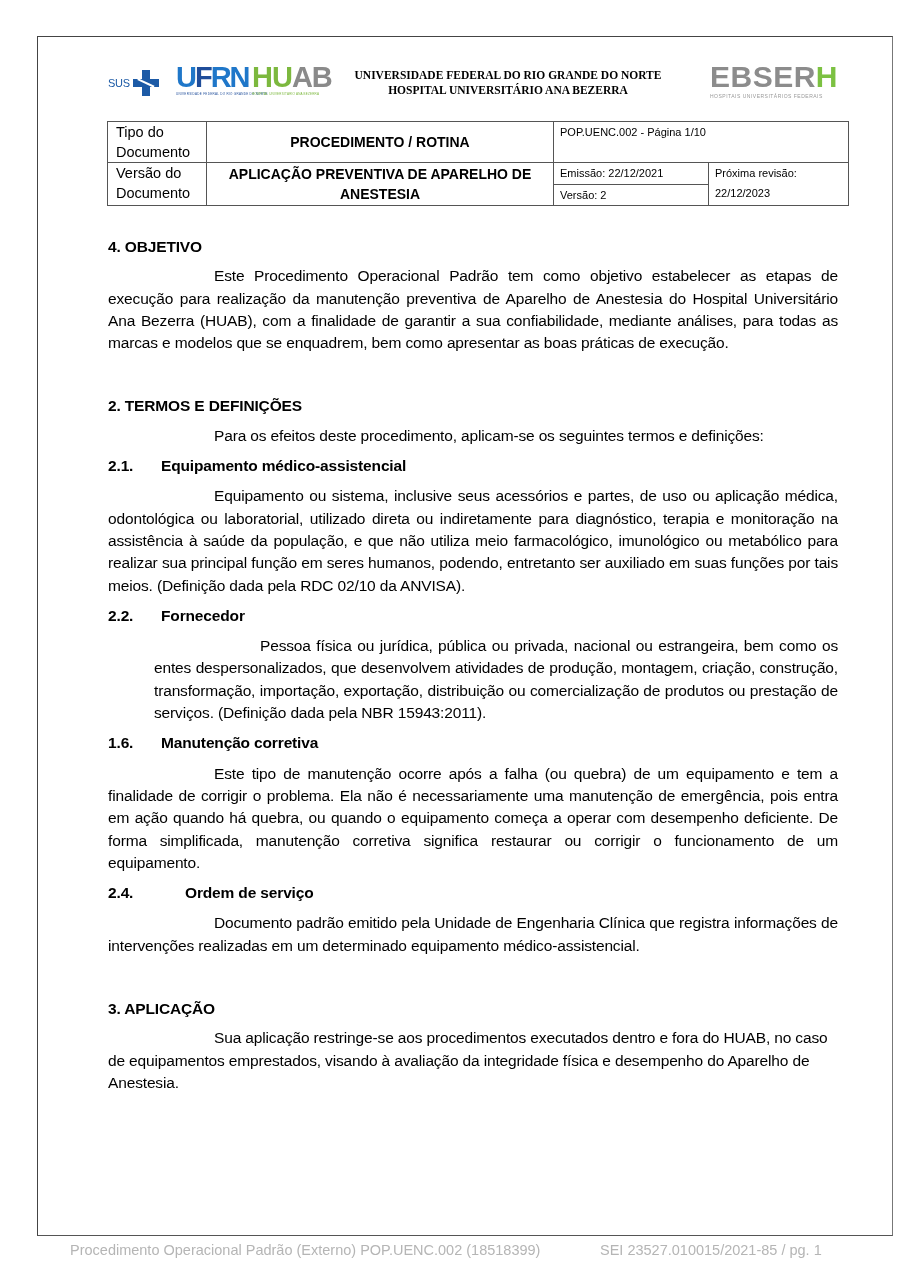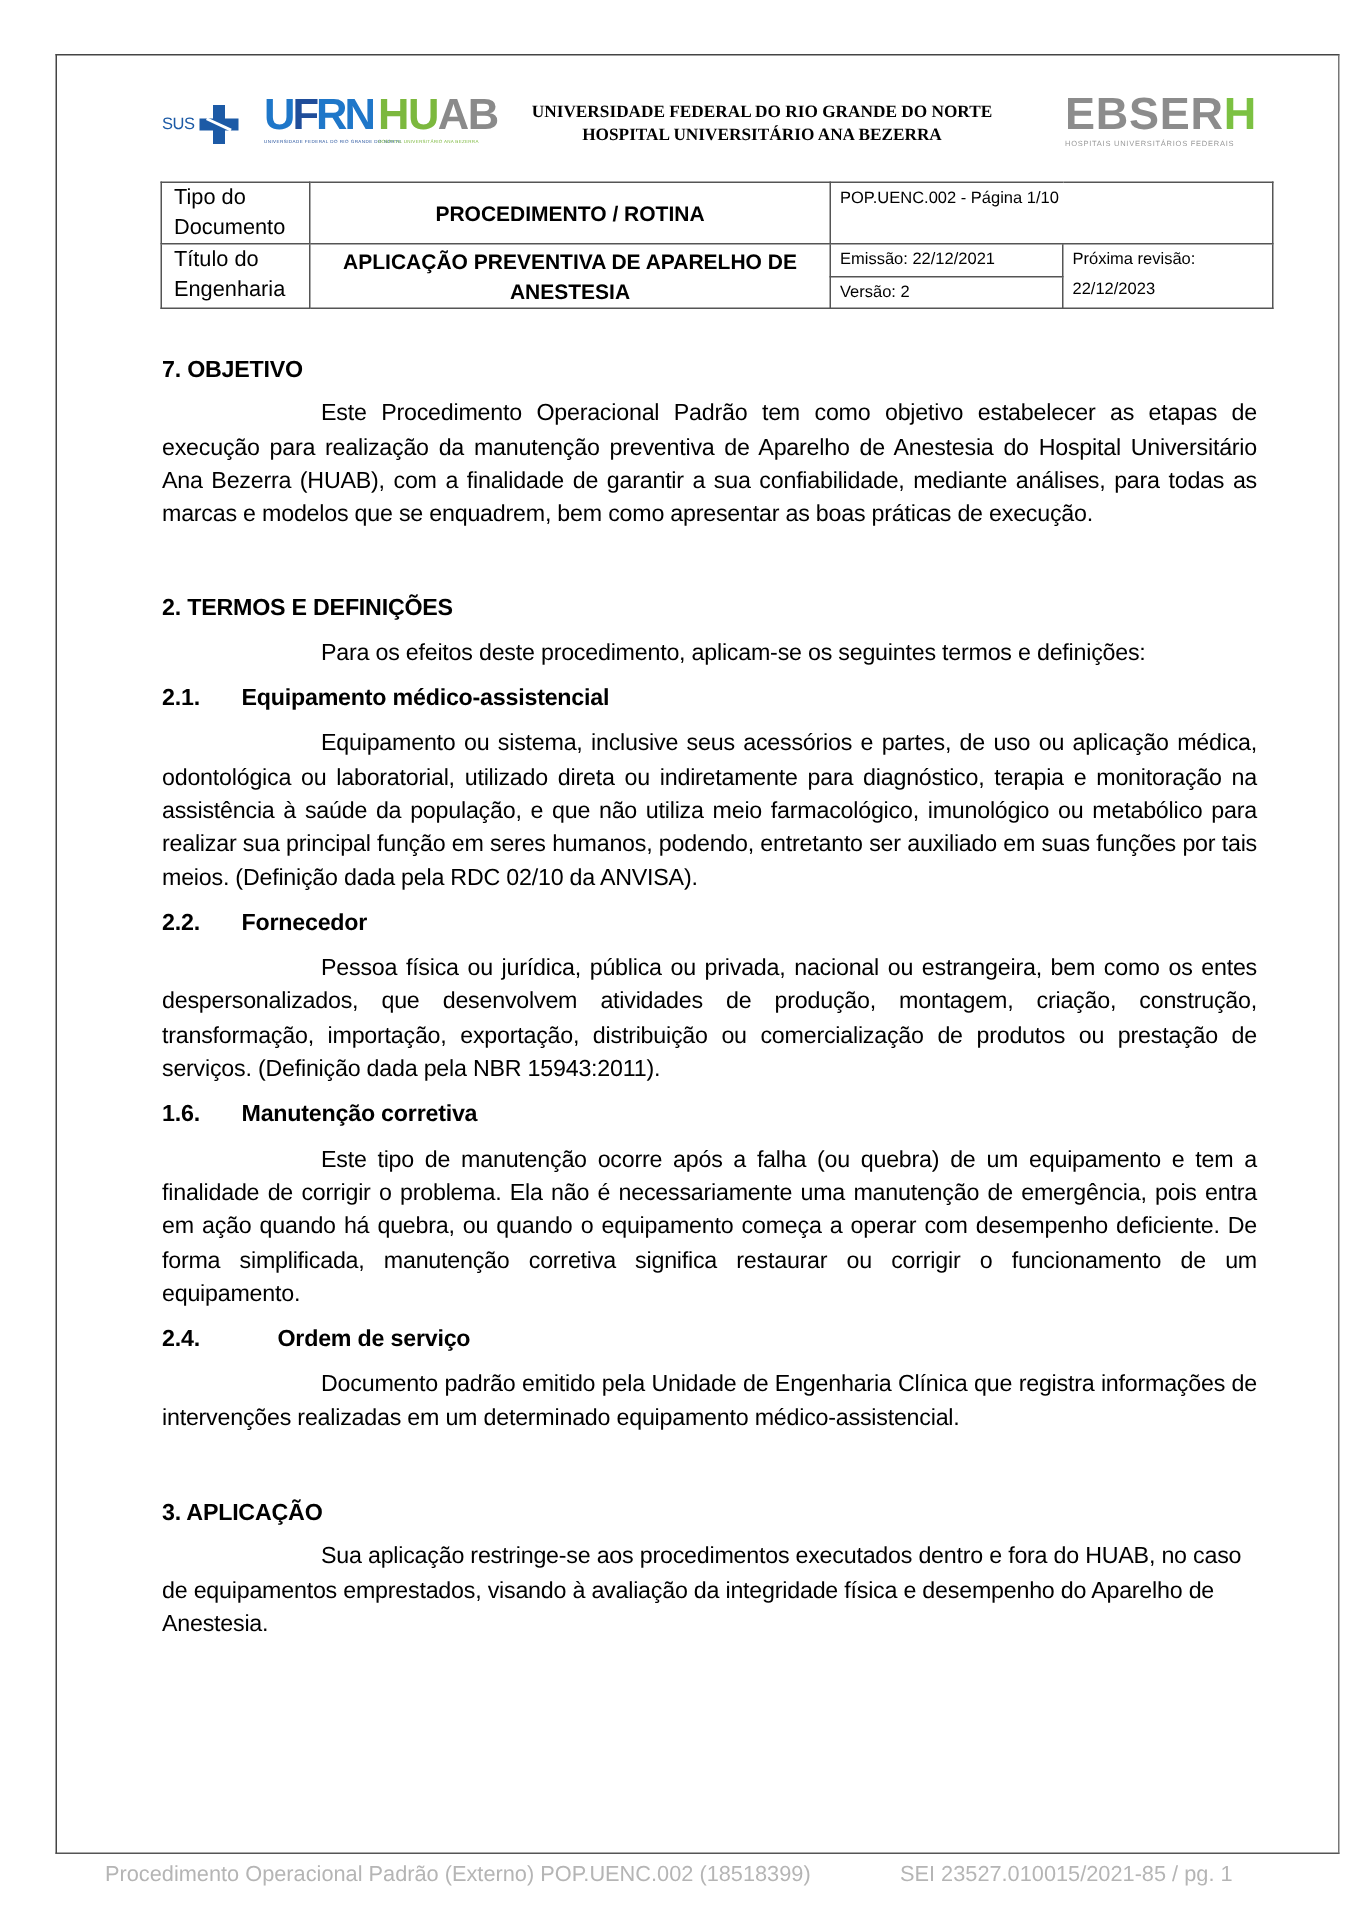--- a/index.html
+++ b/index.html
@@ -95,52 +95,52 @@
 </div>
 
 <table class="info-table">
   <tbody>
       <tr class="tall-row">
     <td class="label-cell">Tipo do Documento</td>
     <td class="value-cell">PROCEDIMENTO / ROTINA</td>
     <td class="meta-cell" colspan="2">POP.UENC.002 - Página 1/10</td>
   </tr>
   <tr>
-    <td class="label-cell" rowspan="2">Título do Engenharia</td>
+    <td class="label-cell" rowspan="2">Versão do Documento</td>
     <td class="value-cell" rowspan="2">APLICAÇÃO PREVENTIVA DE APARELHO DE ANESTESIA</td>
     <td class="meta-cell" style="width:142px;">Emissão: 22/12/2021</td>
     <td class="meta-cell" rowspan="2">
       <div>Próxima revisão:</div>
       <div>22/12/2023</div>
     </td>
   </tr>
   <tr>
     <td class="meta-cell">Versão: 2</td>
   </tr>
 </tbody>
   </table>
 
 <div class="content">
-  <h2 class="section-h">7.  OBJETIVO</h2>
+  <h2 class="section-h">4.  OBJETIVO</h2>
   <p class="para" style="margin-top:7px;">Este Procedimento Operacional Padrão tem como objetivo estabelecer as etapas de execução para realização da manutenção preventiva de Aparelho de Anestesia do Hospital Universitário Ana Bezerra (HUAB), com a finalidade de garantir a sua confiabilidade, mediante análises, para todas as marcas e modelos que se enquadrem, bem como apresentar as boas práticas de execução.</p>
 
   <h2 class="section-h" style="margin-top:41px;">2.  TERMOS E DEFINIÇÕES</h2>
   <p class="para" style="margin-top:7px;">Para os efeitos deste procedimento, aplicam-se os seguintes termos e definições:</p>
 
   <div class="sub-h" style="margin-top:8px;">
     <span class="num">2.1.</span>
     <span>Equipamento médico-assistencial</span>
   </div>
   <p class="para" style="margin-top:8px;">Equipamento ou sistema, inclusive seus acessórios e partes, de uso ou aplicação médica, odontológica ou laboratorial, utilizado direta ou indiretamente para diagnóstico, terapia e monitoração na assistência à saúde da população, e que não utiliza meio farmacológico, imunológico ou metabólico para realizar sua principal função em seres humanos, podendo, entretanto ser auxiliado em suas funções por tais meios. (Definição dada pela RDC 02/10 da ANVISA).</p>
 
   <div class="sub-h" style="margin-top:8px;">
     <span class="num">2.2.</span>
     <span>Fornecedor</span>
   </div>
-  <p class="para" style="margin-top:8px;">Pessoa física ou jurídica, pública ou privada, nacional ou estrangeira, bem como os entes despersonalizados, que desenvolvem atividades de produção, montagem, criação, construção, transformação, importação, exportação, distribuição ou comercialização de produtos ou prestação de serviços. (Definição dada pela NBR 15943:2011).</p>
+  <p class="para" style="margin-top:8px;margin-left:46px;">Pessoa física ou jurídica, pública ou privada, nacional ou estrangeira, bem como os entes despersonalizados, que desenvolvem atividades de produção, montagem, criação, construção, transformação, importação, exportação, distribuição ou comercialização de produtos ou prestação de serviços. (Definição dada pela NBR 15943:2011).</p>
 
   <div class="sub-h" style="margin-top:8px;">
     <span class="num">1.6.</span>
     <span>Manutenção corretiva</span>
   </div>
   <p class="para" style="margin-top:8px;">Este tipo de manutenção ocorre após a falha (ou quebra) de um equipamento e tem a finalidade de corrigir o problema. Ela não é necessariamente uma manutenção de emergência, pois entra em ação quando há quebra, ou quando o equipamento começa a operar com desempenho deficiente. De forma simplificada, manutenção corretiva significa restaurar ou corrigir o funcionamento de um equipamento.</p>
 
   <div class="sub-h" style="margin-top:8px;gap:24px;">
     <span class="num">2.4.</span>
     <span>Ordem de serviço</span>

